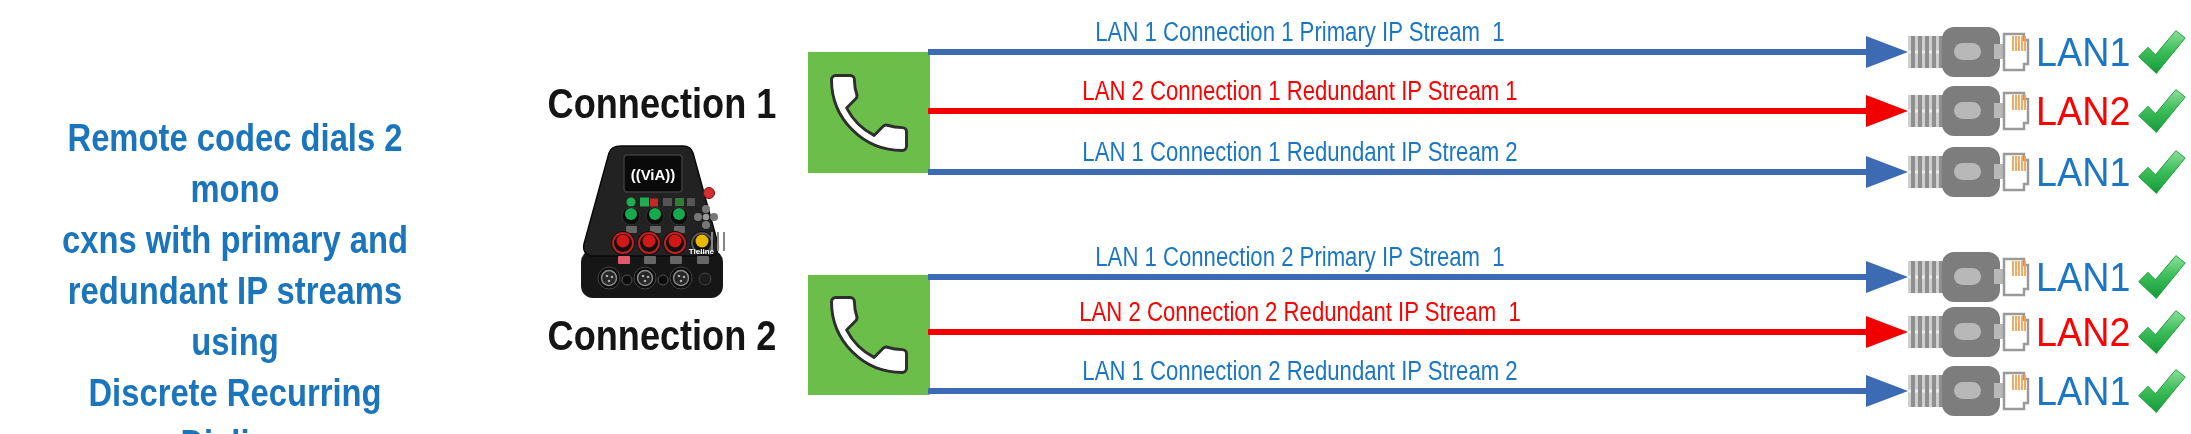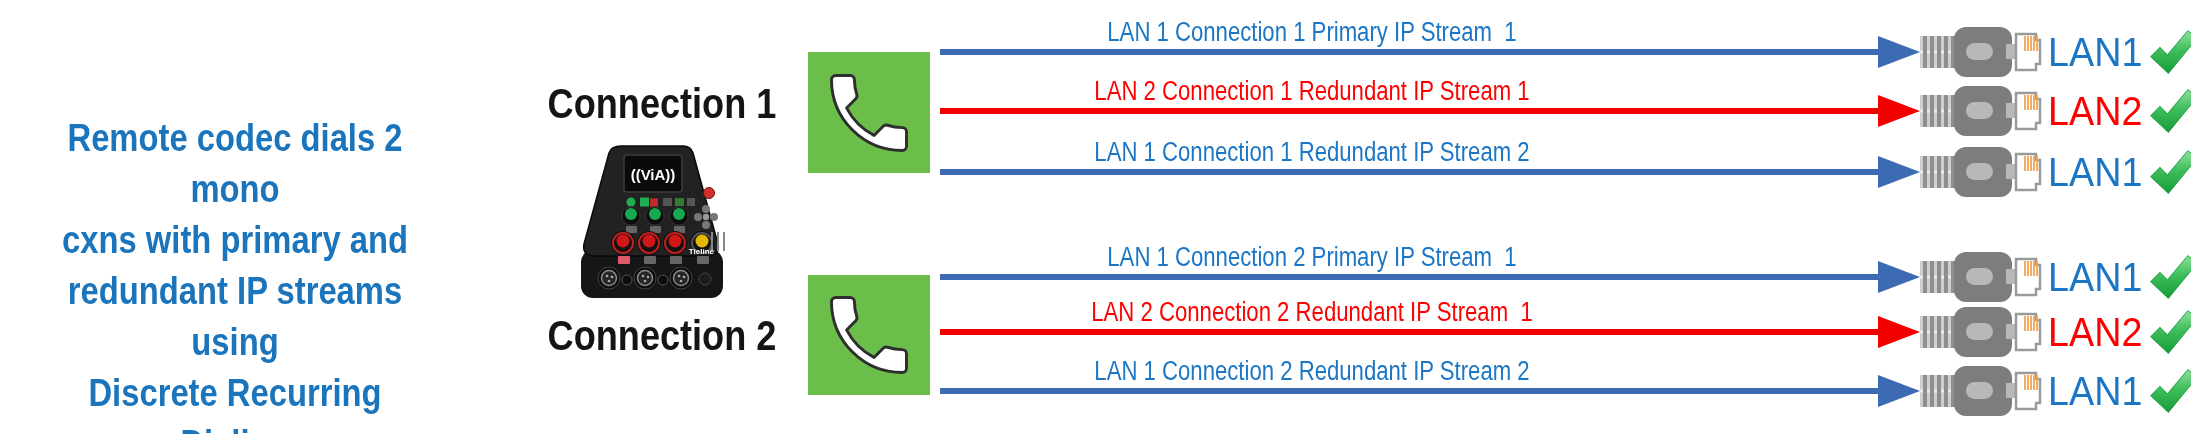--- a/index.html
+++ b/index.html
@@ -27,21 +27,21 @@
   .device { position:absolute; left:571px; top:144px; width:162px; height:156px; }
 
   
   .phone-box {
     position:absolute; left:808px; width:122px; background:#6BBE4A;
     display:flex; align-items:center; justify-content:center;
   }
   .phone-svg { width:100px; height:100px; }
 
   
-  .stream-row { position:absolute; left:12px; width:2124px; height:54px;text-decoration:underline; }
+  .stream-row { position:absolute; left:0; width:2124px; height:54px;text-decoration:underline; }
   .stream-label {
     position:absolute; left:930px; width:740px; height:30px; top:-8px;
     font-size:27px; line-height:30px; text-align:center; white-space:pre;
     transform:scaleX(0.82); transform-origin:center;
   }
   .stream-label.blue { color:#1B76C6; }
   .stream-label.red  { color:#FE0000; }
   .stream-line { position:absolute; left:928px; width:944px; height:6px; top:24px; }
   .stream-line.blue-bg { background:#3C6BB4; }
   .stream-line.red-bg  { background:#F20000; }

